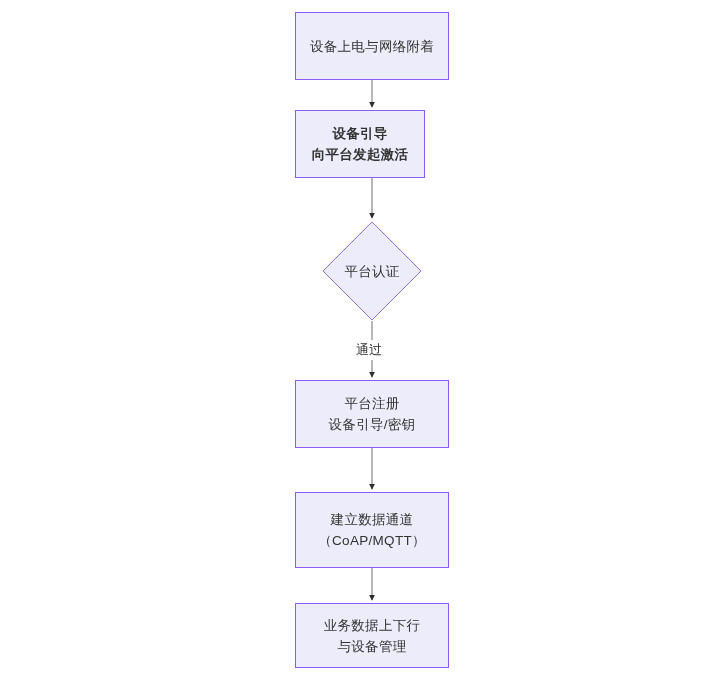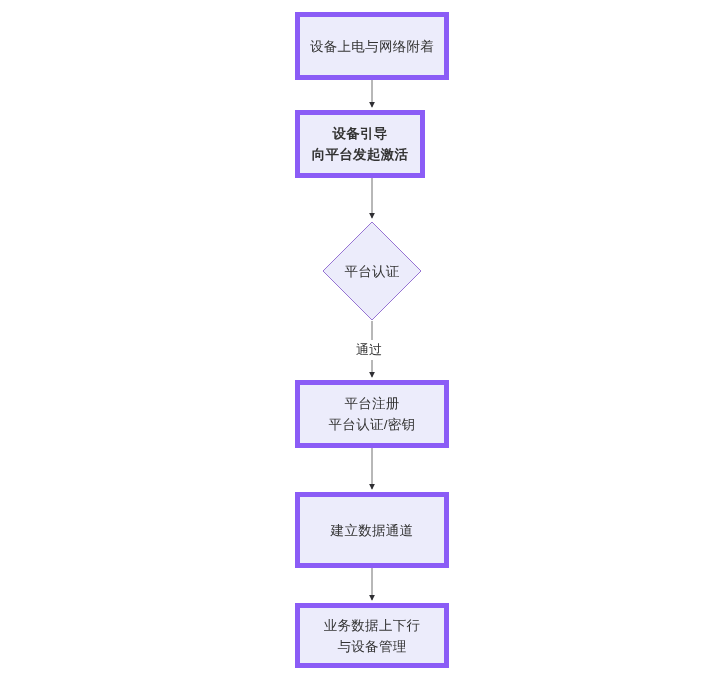--- a/index.html
+++ b/index.html
@@ -26,21 +26,21 @@
     left: 0;
     top: 0;
     width: 726px;
     height: 700px;
     pointer-events: none;
   }
   .node {
     position: absolute;
     box-sizing: border-box;
     background: #ececfb;
-    border: 5px solid #8b5cf6;
+    border: 1px solid #8b5cf6;
     display: flex;
     flex-direction: column;
     align-items: center;
     justify-content: center;
     color: #333333;
     font-size: 13.5px;
     line-height: 21px;
     text-align: center;
     letter-spacing: 0.3px;
   }
@@ -117,25 +117,26 @@
     <svg class="diamond-shape" viewBox="0 0 100 100" xmlns="http://www.w3.org/2000/svg">
       <polygon points="50,1 99,50 50,99 1,50" fill="#ececfb" stroke="#9673d3" stroke-width="1"></polygon>
     </svg>
     <span class="diamond-label">平台认证</span>
   </div>
 
   <div class="edge-label" style="left:353px; top:340px;">通过</div>
 
   <div class="node" style="left:295px; top:380px; width:154px; height:68px;align-items:center;">
     <span class="line">平台注册</span>
-    <span class="line">平台认证/密钥</span>
+    <span class="line">设备引导/密钥</span>
   </div>
 
   <div class="node" style="left:295px; top:492px; width:154px; height:76px;">
     <span class="line">建立数据通道</span>
+    <span class="line">（CoAP/MQTT）</span>
   </div>
 
   <div class="node" style="left:295px; top:603px; width:154px; height:65px;">
     <span class="line">业务数据上下行</span>
     <span class="line">与设备管理</span>
   </div>
 
 </div>
 
 </body></html>

